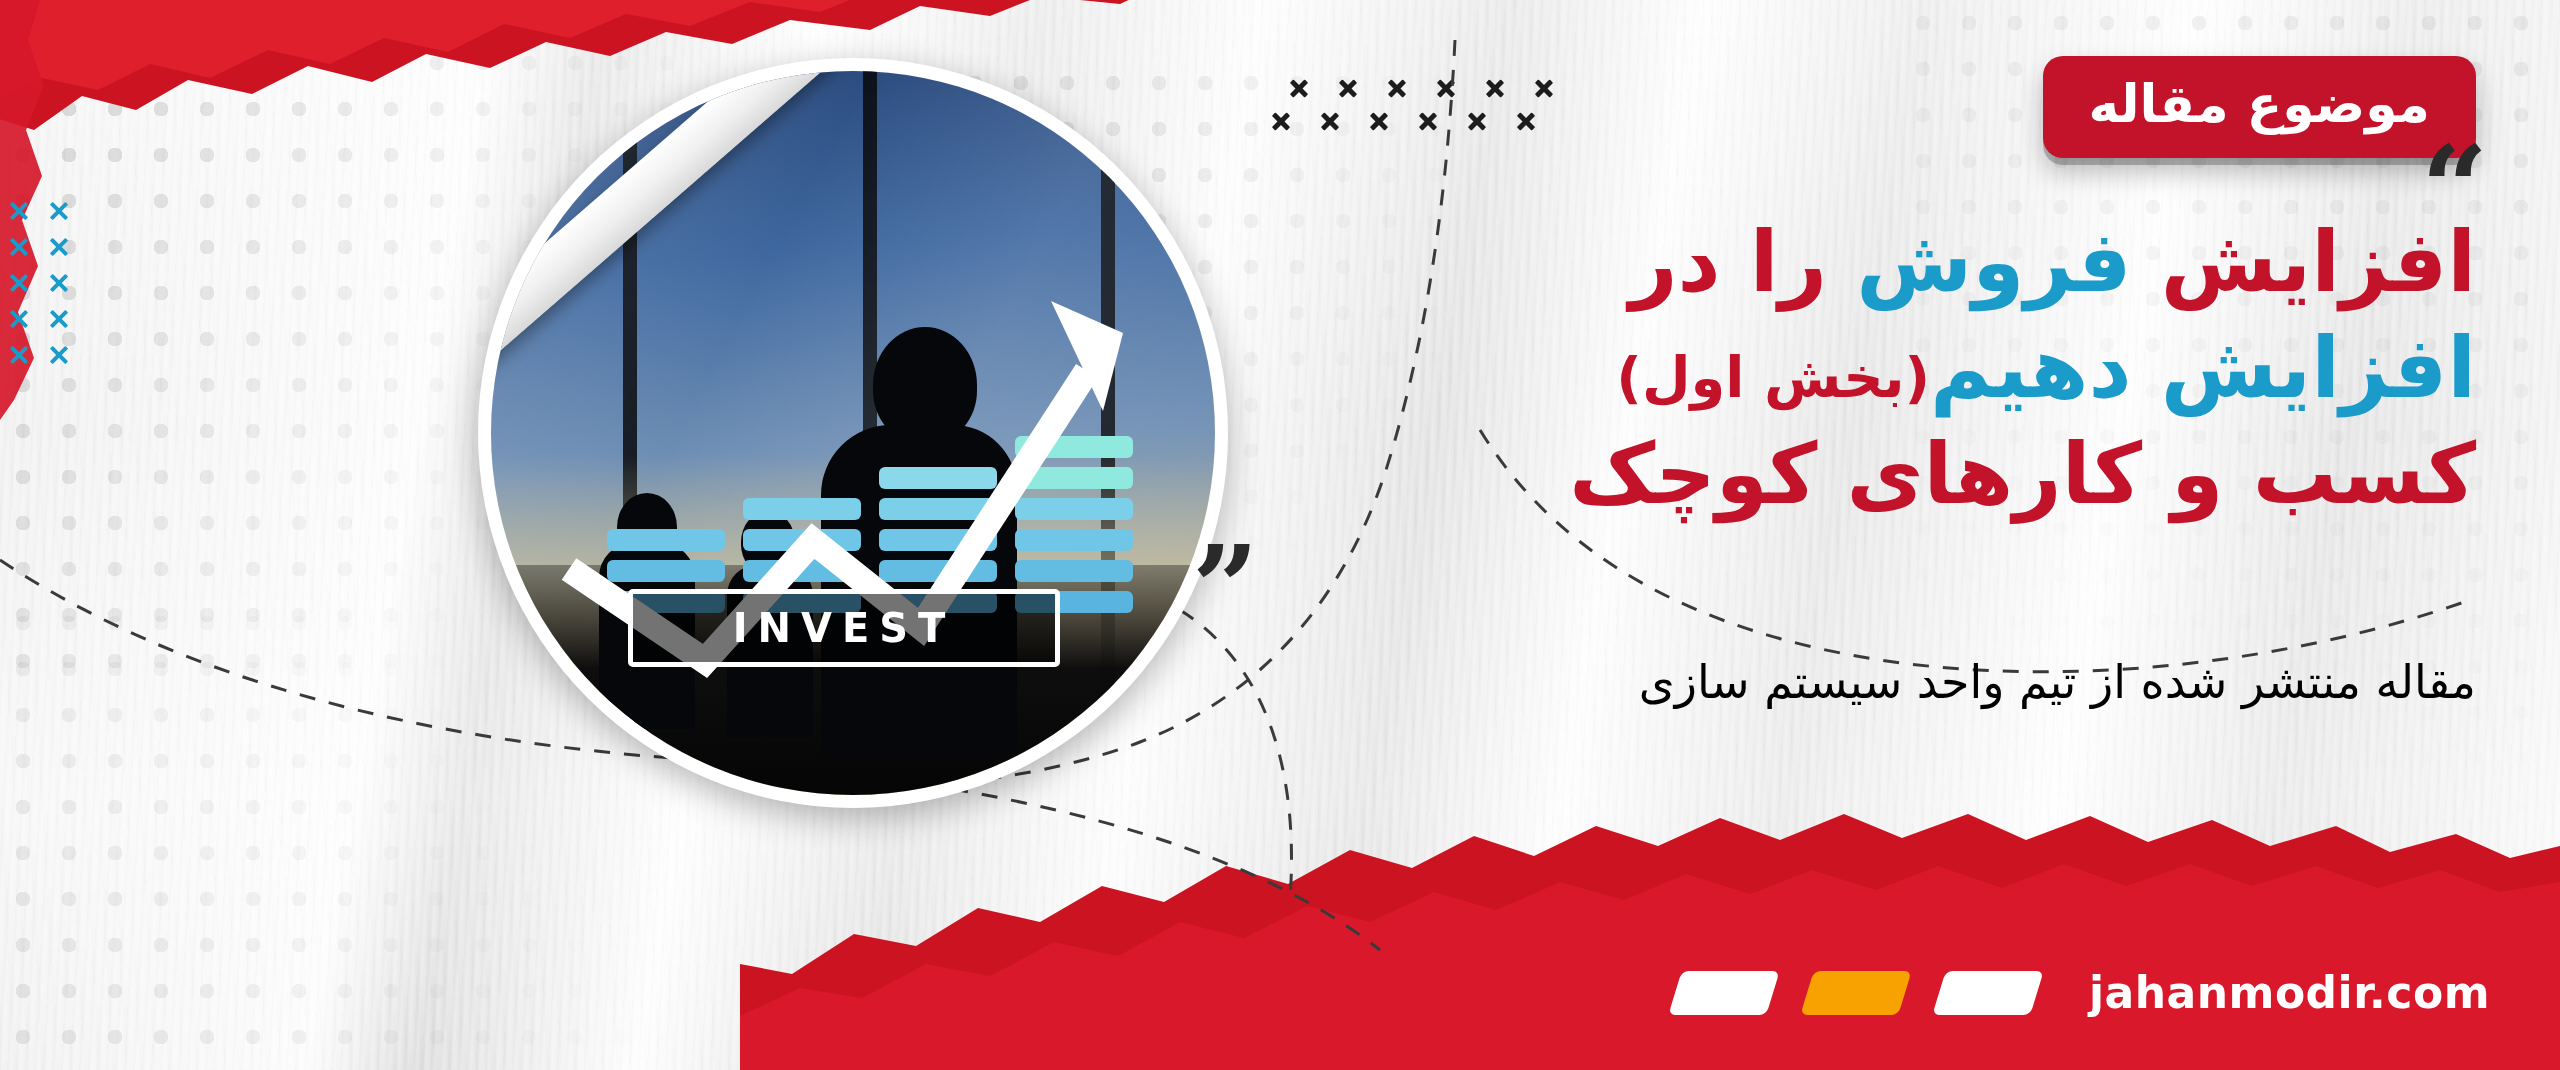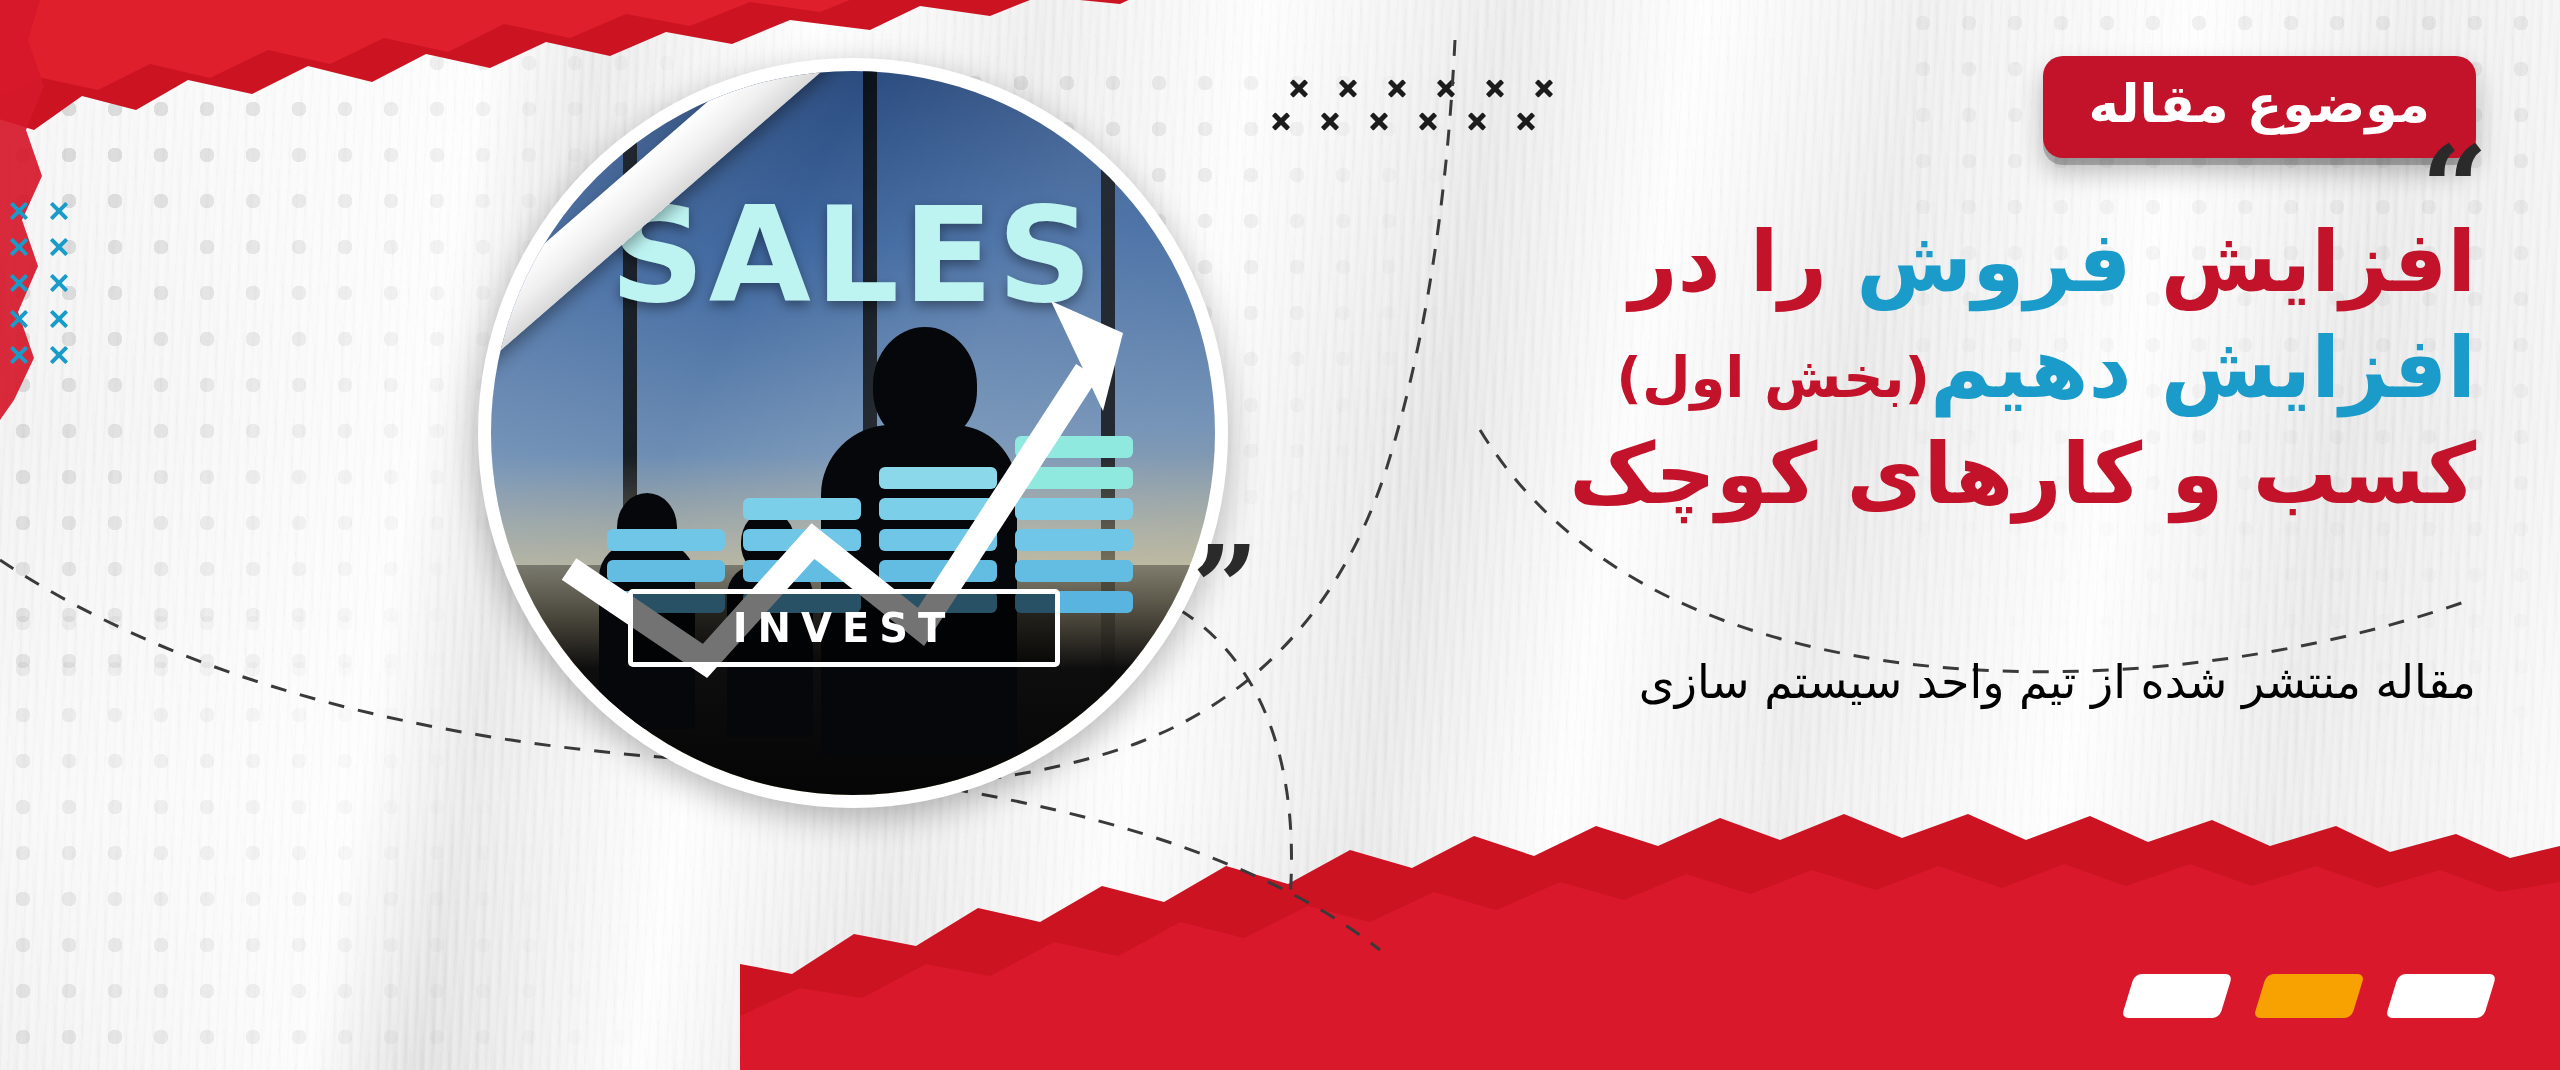--- a/index.html
+++ b/index.html
@@ -271,21 +271,20 @@
   </svg>
 
   <div class="circle-wrap">
     <div class="circle">
       <div class="mullion m1"></div>
       <div class="mullion m2"></div>
       <div class="mullion m3"></div>
       <div class="glass-sheen"></div>
       <div class="sky-warm"></div>
 
-      <div class="sales-word">SALES</div>
 
       <div class="floor"></div>
 
       <div class="sil p1"></div>
       <div class="sil sil-head p1h"></div>
       <div class="sil p2"></div>
       <div class="sil sil-head p2h"></div>
       <div class="sil p3"></div>
       <div class="sil sil-head p3h"></div>
 
@@ -345,15 +344,16 @@
 
     <div class="body-text">
       <div>مقاله منتشر شده از تیم واحد سیستم سازی</div>
     </div>
   </div>
 
   <div class="footer">
     <span class="para w"></span>
     <span class="para o"></span>
     <span class="para w"></span>
+    <span class="domain">jahanmodir.com</span>
   </div>
 
 </div>
 
 </body></html>

